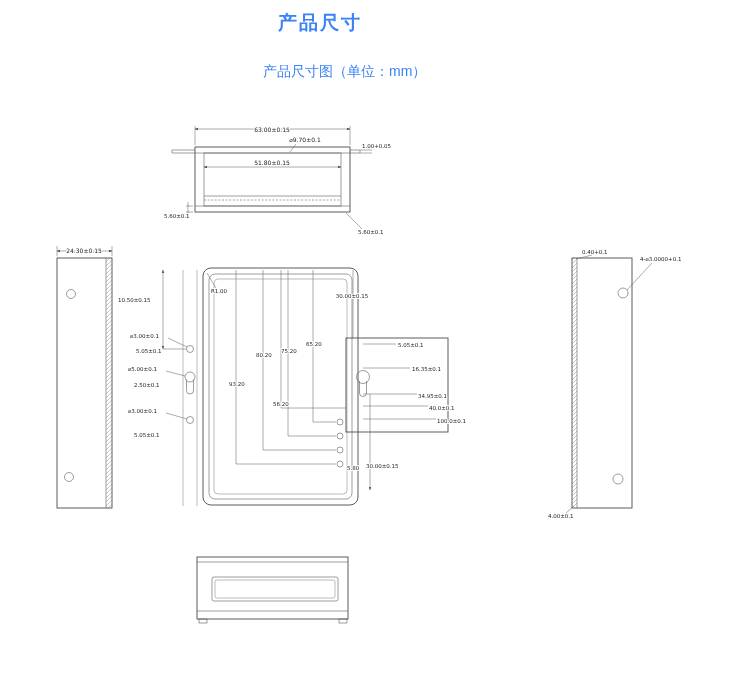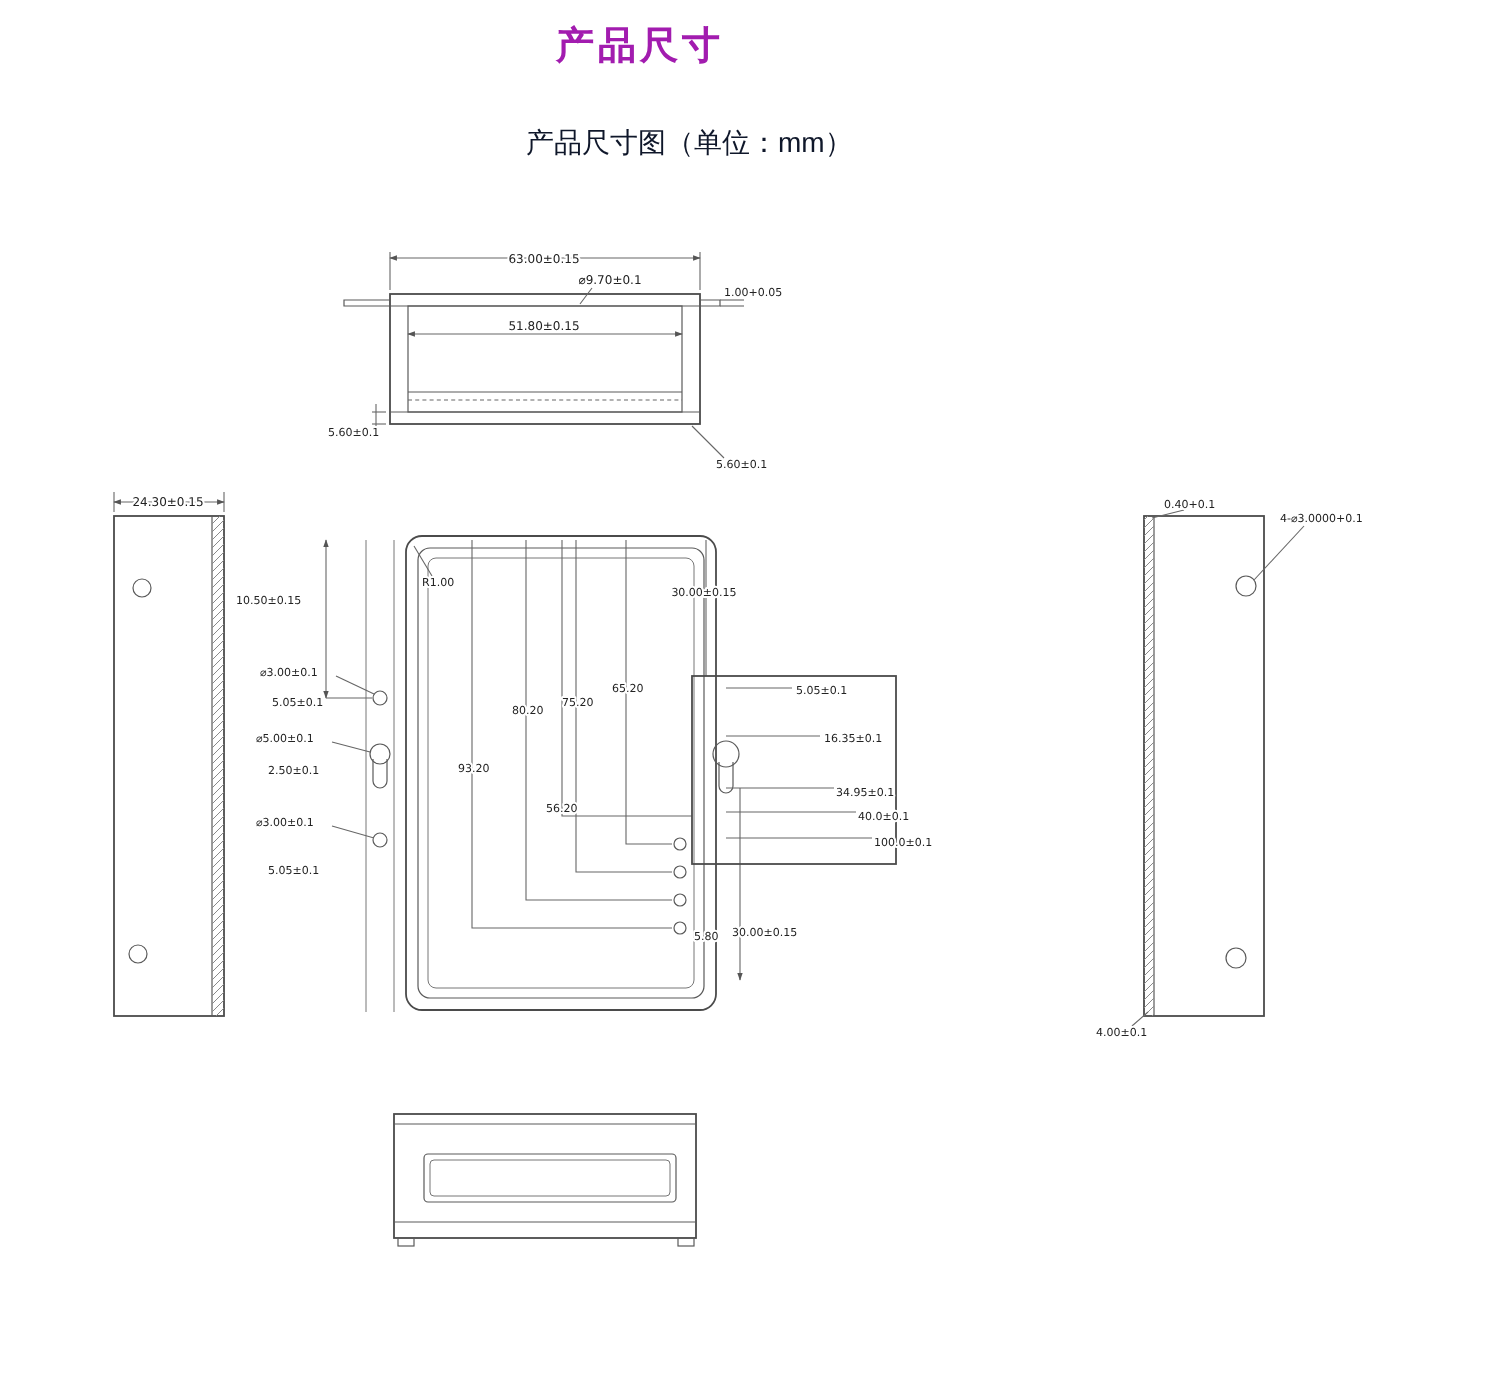--- a/index.html
+++ b/index.html
@@ -1,20 +1,20 @@
 <!DOCTYPE html>
 <html><head>
 <meta charset="utf-8">
 <style>
   html,body{margin:0;padding:0;background:#fff;}
   .page{position:relative;width:750px;height:692px;background:#ffffff;overflow:hidden;
         font-family:"Liberation Sans","DejaVu Sans",sans-serif;}
   .title{position:absolute;left:0;top:10px;width:640px;text-align:center;
-         font-size:19px;font-weight:bold;color:#a21caf;letter-spacing:2px;}
-  .subtitle{position:absolute;left:263px;top:63px;font-size:14px;color:#0f172a;}
+         font-size:19px;font-weight:bold;color:#3b82f6;letter-spacing:2px;}
+  .subtitle{position:absolute;left:263px;top:63px;font-size:14px;color:#3b82f6;}
   svg{position:absolute;left:0;top:0;}
   .geo{stroke:#4b4b4b;stroke-width:.9;fill:none;}
   .geo2{stroke:#5a5a5a;stroke-width:.6;fill:none;}
   .thin{stroke:#777;stroke-width:.5;fill:none;}
   .dim{stroke:#666;stroke-width:.55;fill:none;}
   .dash{stroke:#666;stroke-width:.6;fill:none;stroke-dasharray:2 1.6;}
   .lbl{font-family:"DejaVu Sans",sans-serif;font-size:6px;fill:#222;
        paint-order:stroke;stroke:#fff;stroke-width:2px;stroke-linejoin:round;}
   .lbls{font-family:"DejaVu Sans",sans-serif;font-size:5.5px;fill:#222;
        paint-order:stroke;stroke:#fff;stroke-width:2px;stroke-linejoin:round;}

